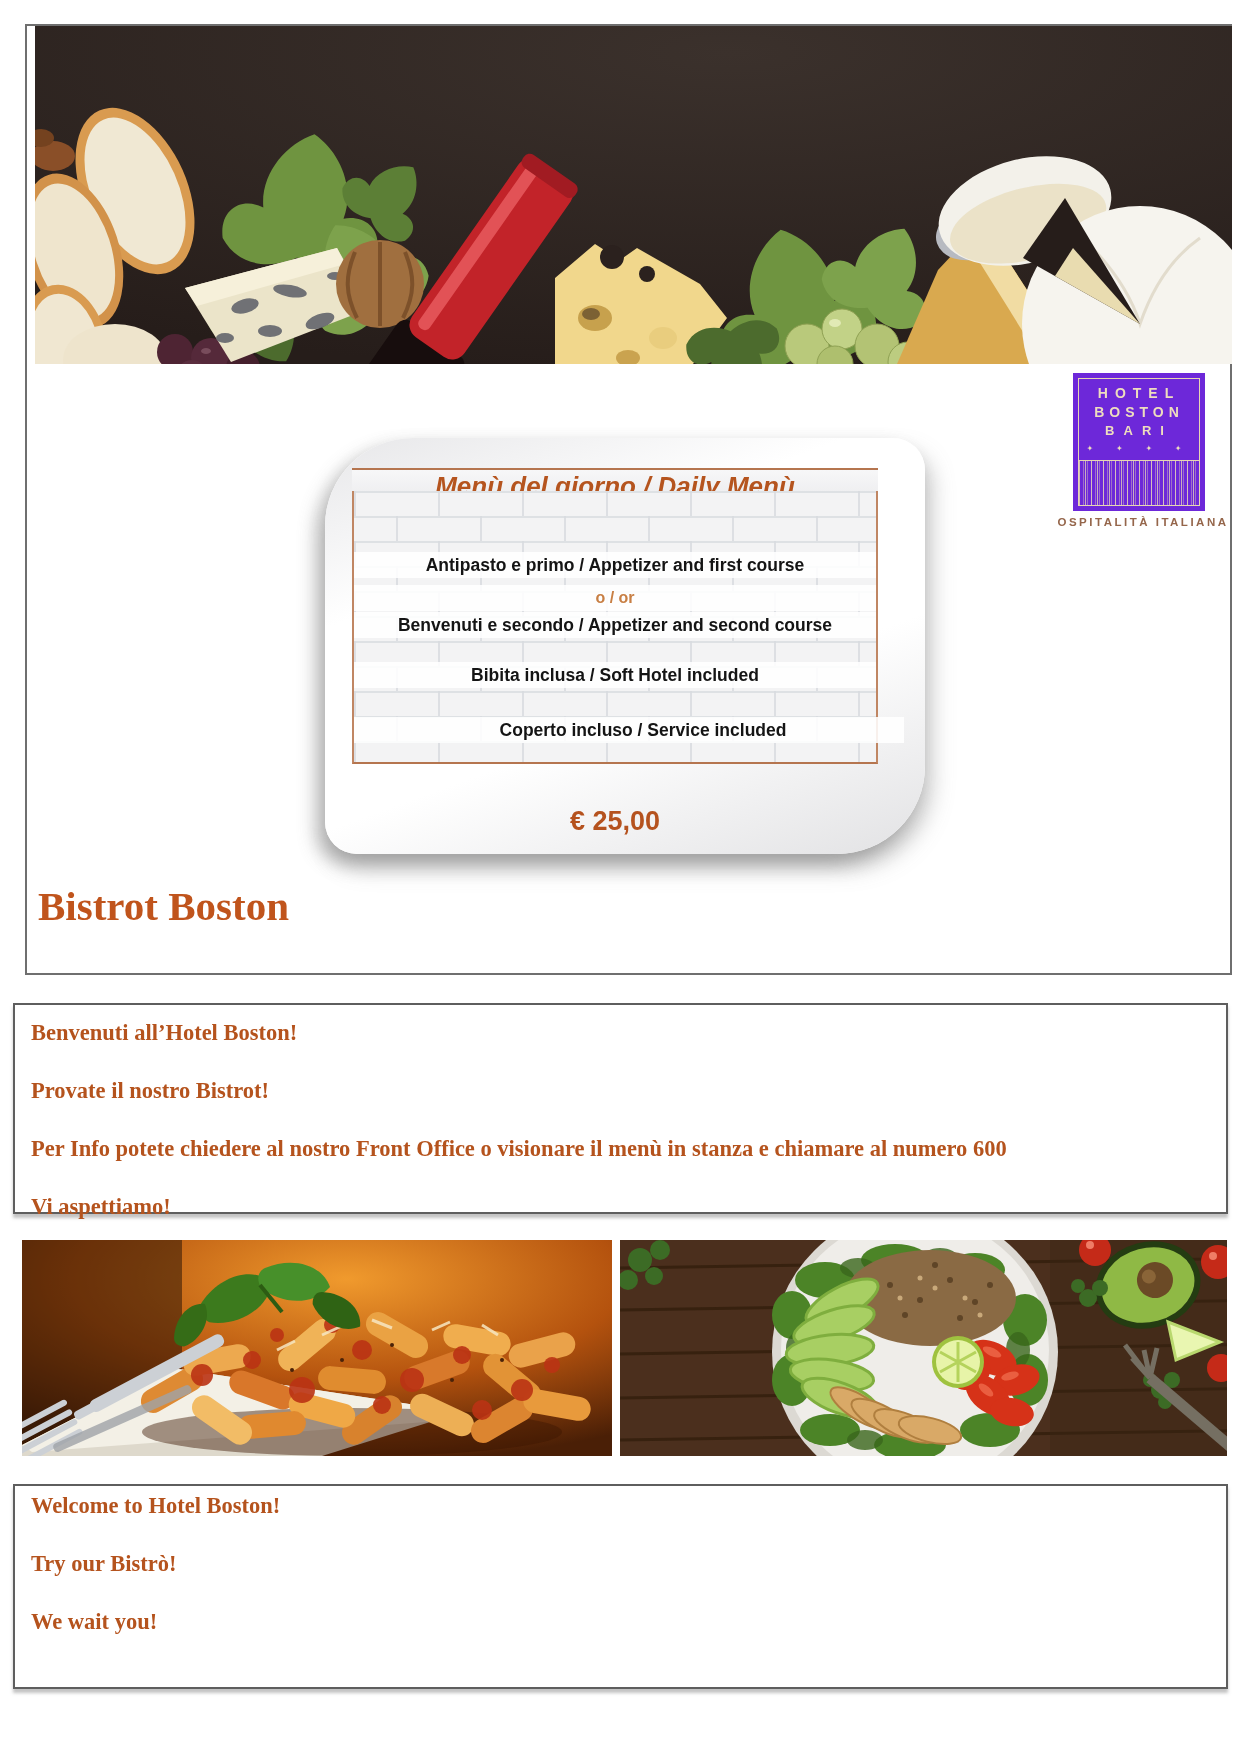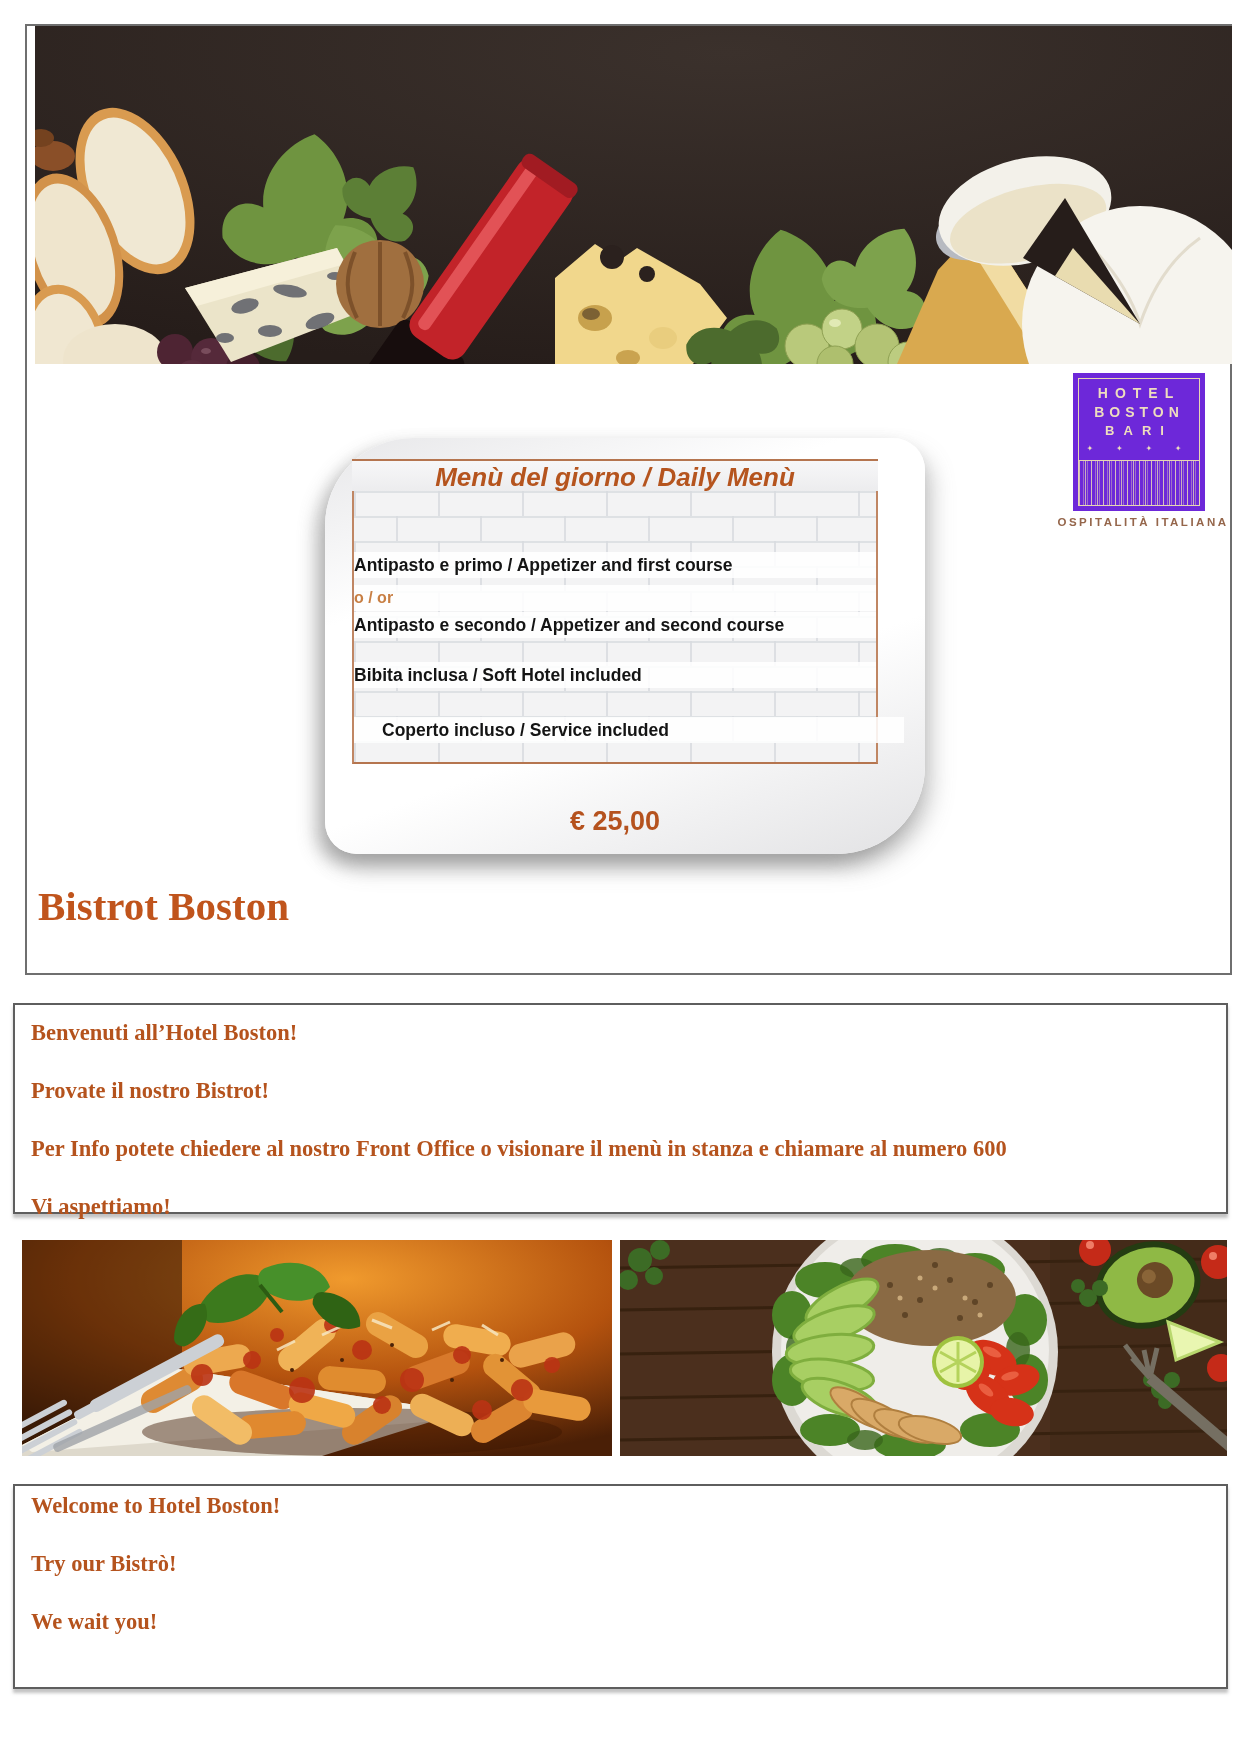--- a/index.html
+++ b/index.html
@@ -30,29 +30,29 @@
           repeating-linear-gradient(90deg, rgba(233,216,182,.75) 0 1.5px, rgba(233,216,182,0) 1.5px 6px),
           repeating-linear-gradient(90deg, rgba(233,216,182,.4) 0 1px, rgba(233,216,182,0) 1px 4px);}
   .logo-caption{position:absolute;left:1023px;top:490px;width:186px;text-align:center;
         color:#95664b;font-weight:bold;font-size:11.5px;letter-spacing:2.5px;}
 
   
   .card{position:absolute;left:298px;top:412px;width:600px;height:416px;
         border-radius:88px 32px 88px 32px;
         background:linear-gradient(160deg,#e7e7e9 0%,#ffffff 30%,#ffffff 62%,#e2e2e4 100%);
         box-shadow:-9px 10px 18px rgba(105,105,105,.45), 7px 14px 22px rgba(105,105,105,.35);}
-  .card-head{position:absolute;left:27px;top:21px;width:526px;height:37px;
+  .card-head{position:absolute;left:27px;top:30px;width:526px;height:37px;
         border-top:2px solid #b5754f;border-bottom:2px solid #b5754f;
         background:linear-gradient(#f7f7f8,#ebebed);box-sizing:border-box;}
   .card-title{width:100%;text-align:center;line-height:33px;font-size:26px;
         font-weight:bold;font-style:italic;color:#b5541e;}
   .card-grid{position:absolute;left:27px;top:53px;width:526px;height:273px;
         border-left:2px solid #c08663;border-right:2px solid #c08663;
         border-bottom:2px solid #b5754f;box-sizing:border-box;overflow:hidden;}
-  .mrow{position:absolute;left:29px;width:522px;height:26px;
+  .mrow{position:absolute;left:29px;width:522px;height:26px;text-align:center;
         font-weight:bold;font-size:17.5px;line-height:26px;color:#141414;
         background:rgba(255,255,255,.88);}
   .mrow.or{color:#c87f44;font-size:16px;}
   .price{position:absolute;left:27px;top:368px;width:526px;text-align:center;
         font-size:27px;font-weight:bold;color:#b5521e;}
 
   .page-title{position:absolute;left:11px;top:856px;font-family:"Liberation Serif",serif;
         font-weight:bold;font-size:41px;color:#c0541c;}
 
   
@@ -200,21 +200,21 @@
               <rect width="84" height="50" fill="#f3f3f4"></rect>
               <path d="M0,1 H84 M0,26 H84" stroke="#d8dbdf" stroke-width="1.6"></path>
               <path d="M1,0 V25 M43,25 V50" stroke="#d8dbdf" stroke-width="1.6"></path>
             </pattern>
           </defs>
           <rect width="526" height="273" fill="url(#brick)"></rect>
         </svg>
       </div>
       <div class="mrow" style="top:114px;">Antipasto e primo / Appetizer and first course</div>
       <div class="mrow or" style="top:147px;">o / or</div>
-      <div class="mrow" style="top:174px;">Antipasto e secondo / Appetizer and second course</div>
+      <div class="mrow" style="top:174px;">Benvenuti e secondo / Appetizer and second course</div>
       <div class="mrow" style="top:224px;">Bibita inclusa / Soft Hotel included</div>
       <div class="mrow" style="top:279px;padding-left:28px;">Coperto incluso / Service included</div>
       <div class="price">€ 25,00</div>
     </div>
 
     <div class="page-title">Bistrot Boston</div>
   </div>
 
   <div class="text-box box-it">
     <p>Benvenuti all’Hotel Boston!</p>

